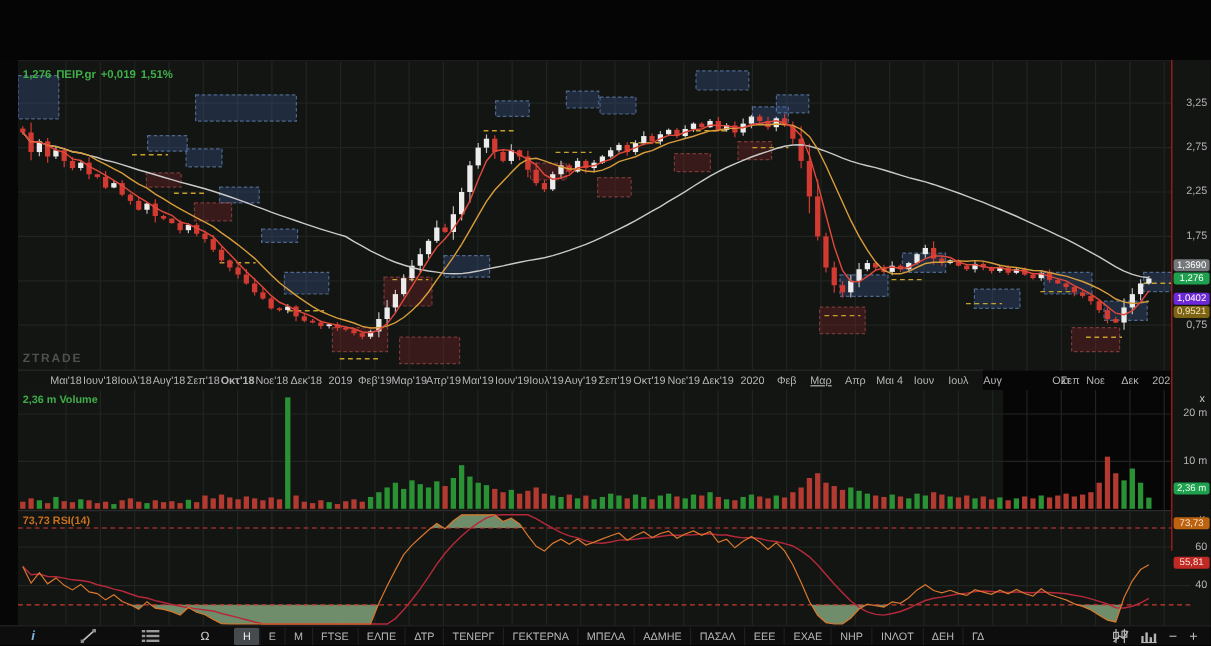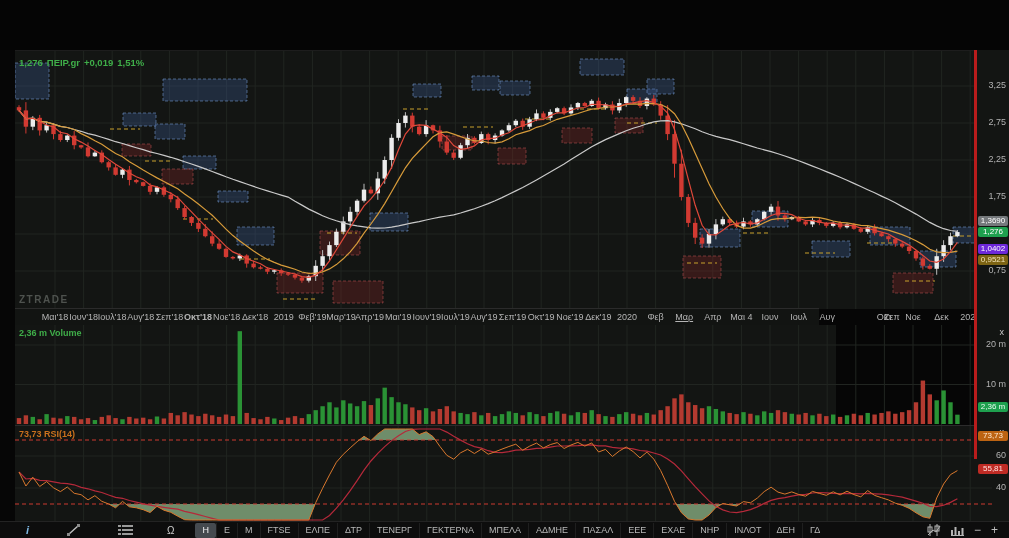--- a/index.html
+++ b/index.html
@@ -5,21 +5,21 @@
   html,body{margin:0;padding:0;background:#000;}
   .app{position:relative;width:1009px;height:538px;background:#060606;overflow:hidden;
        font-family:"Liberation Sans",sans-serif;color:#ccc;-webkit-font-smoothing:antialiased;}
   .top-strip{position:absolute;left:0;top:0;width:1009px;height:50px;background:#050505;}
   .pane{position:absolute;left:15px;background:#131513;}
   #main-pane{top:50px;width:1009px;height:258px;border-top:1px solid #1d1d1d;}
   #date-row{top:308px;width:804px;height:17px;background:#121412;border-top:1px solid #2b2b2b;border-bottom:1px solid #2b2b2b;}
   #vol-pane{top:325px;width:821px;height:100px;}
   #rsi-pane{top:425px;width:1009px;height:97px;border-top:1px solid #2b2b2b;}
   .pane svg{position:absolute;left:0;top:0;display:block;}
-  .axis-col{position:absolute;right:0;top:50px;width:32px;height:409px;background:#131513;border-left:3px solid #b91c1c;z-index:5;}
+  .axis-col{position:absolute;right:0;top:50px;width:32px;height:409px;background:#131513;border-left:1px solid #b91c1c;z-index:5;}
   .tick{position:absolute;right:3px;font-size:9px;color:#b3b3b3;line-height:10px;white-space:nowrap;}
   .badge{position:absolute;right:1px;min-width:28px;height:10px;line-height:10px;font-size:8px;
          text-align:center;border-radius:2px;padding:0 1px;color:#fff;white-space:nowrap;}
   .close-x{position:absolute;right:5px;font-size:9px;color:#c9c9c9;line-height:9px;cursor:pointer;}
   .ticker-line{position:absolute;left:4px;top:6px;font-size:9.5px;font-weight:bold;z-index:4;white-space:nowrap;}
   .ticker-line span{margin-right:4px;}
   .pane-label{position:absolute;left:4px;top:3px;font-size:9px;font-weight:bold;z-index:4;white-space:nowrap;}
   .watermark{position:absolute;left:4px;top:243px;font-size:10px;font-weight:bold;color:#4e524e;letter-spacing:1.5px;z-index:3;}
   .date-label{position:absolute;top:3px;transform:translateX(-50%);font-size:9px;color:#b5b5b5;white-space:nowrap;}
   .toolbar{position:absolute;left:0;bottom:0;width:1009px;height:16px;background:#0d0d0d;border-top:1px solid #232323;

